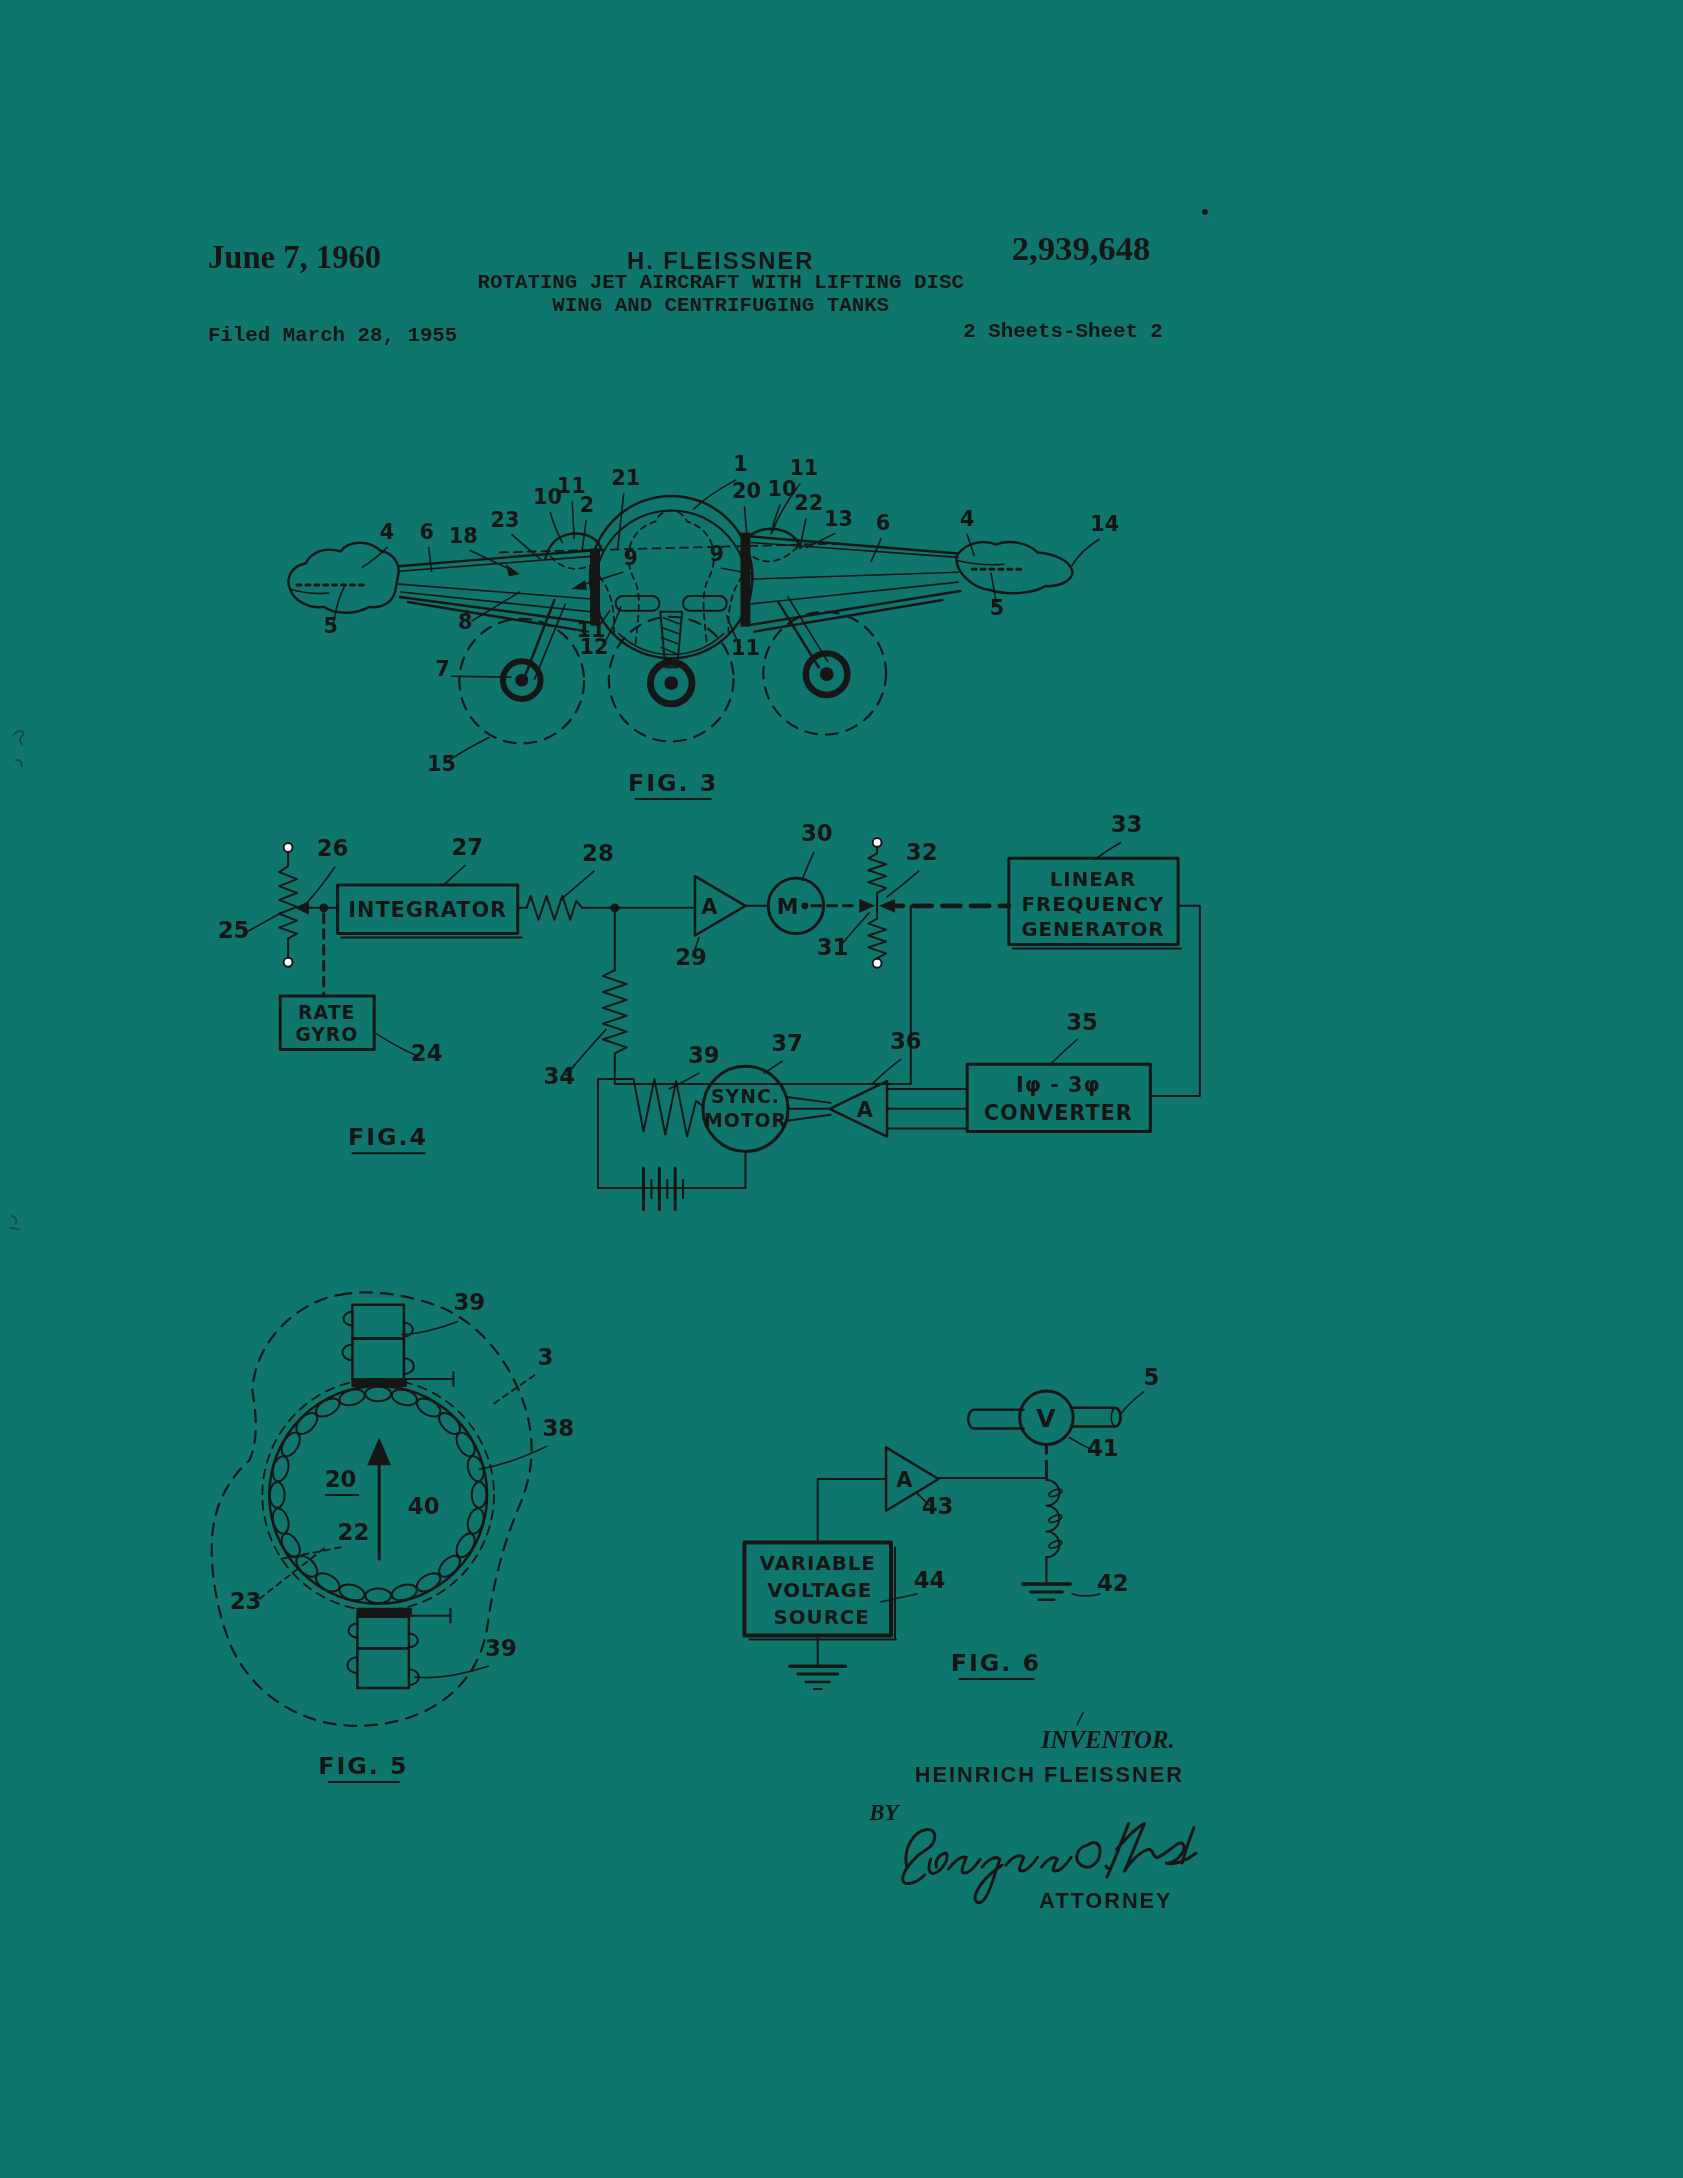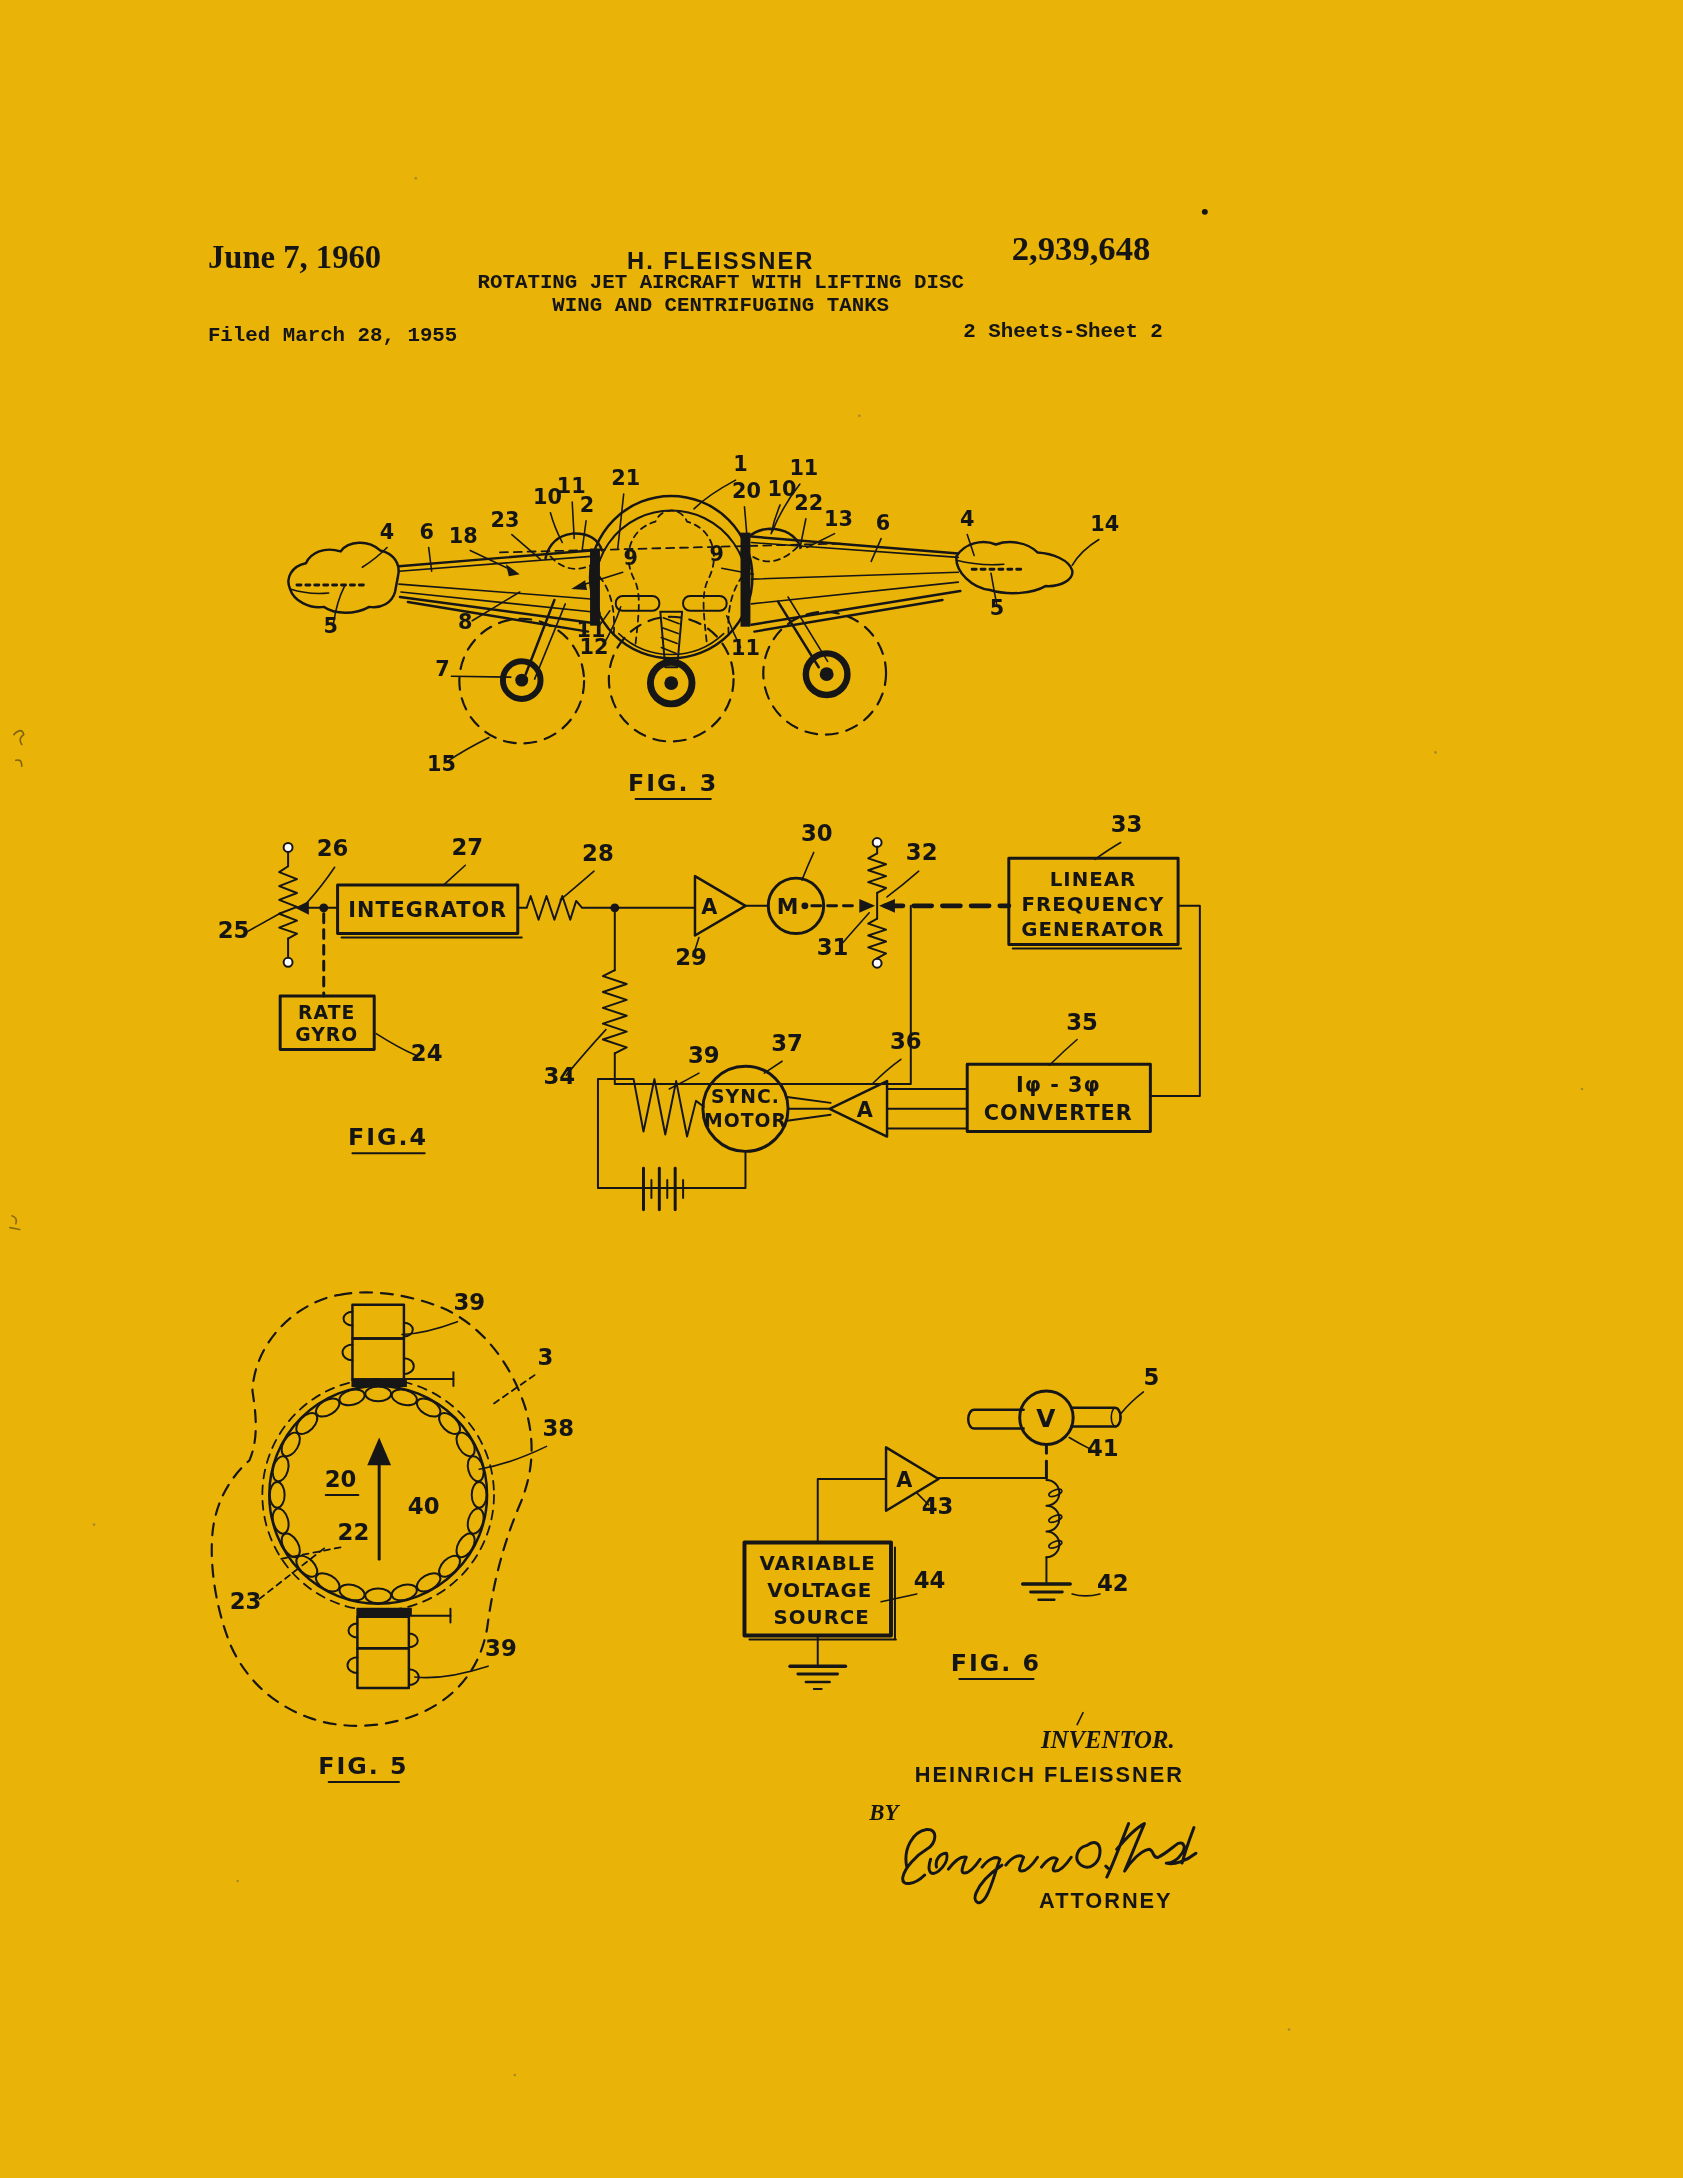--- a/index.html
+++ b/index.html
@@ -1,16 +1,16 @@
 <!DOCTYPE html>
 <html><head>
 <meta charset="utf-8">
 <style>
   html,body{margin:0;padding:0;background:#e8e8e8;}
-  #page{position:relative;width:1683px;height:2178px;background:#eab308;margin:0 auto;overflow:hidden;}
+  #page{position:relative;width:1683px;height:2178px;background:#0f766e;margin:0 auto;overflow:hidden;}
   svg{position:absolute;left:0;top:0;}
   .ink{stroke:#161616;fill:none;stroke-width:2.5;stroke-linecap:round;stroke-linejoin:round;}
   .thin{stroke-width:1.6;}
   .med{stroke-width:2;}
   .thk{stroke-width:3;}
   .dashA{stroke-dasharray:12 9;stroke-width:2.2;}
   .dashB{stroke-dasharray:6 5;stroke-width:1.8;}
   .dashC{stroke-dasharray:8 6;stroke-width:1.8;}
   .hdash{stroke-width:5;stroke-dasharray:18 11;}
   .mdash{stroke-width:3;stroke-dasharray:9 7;}

